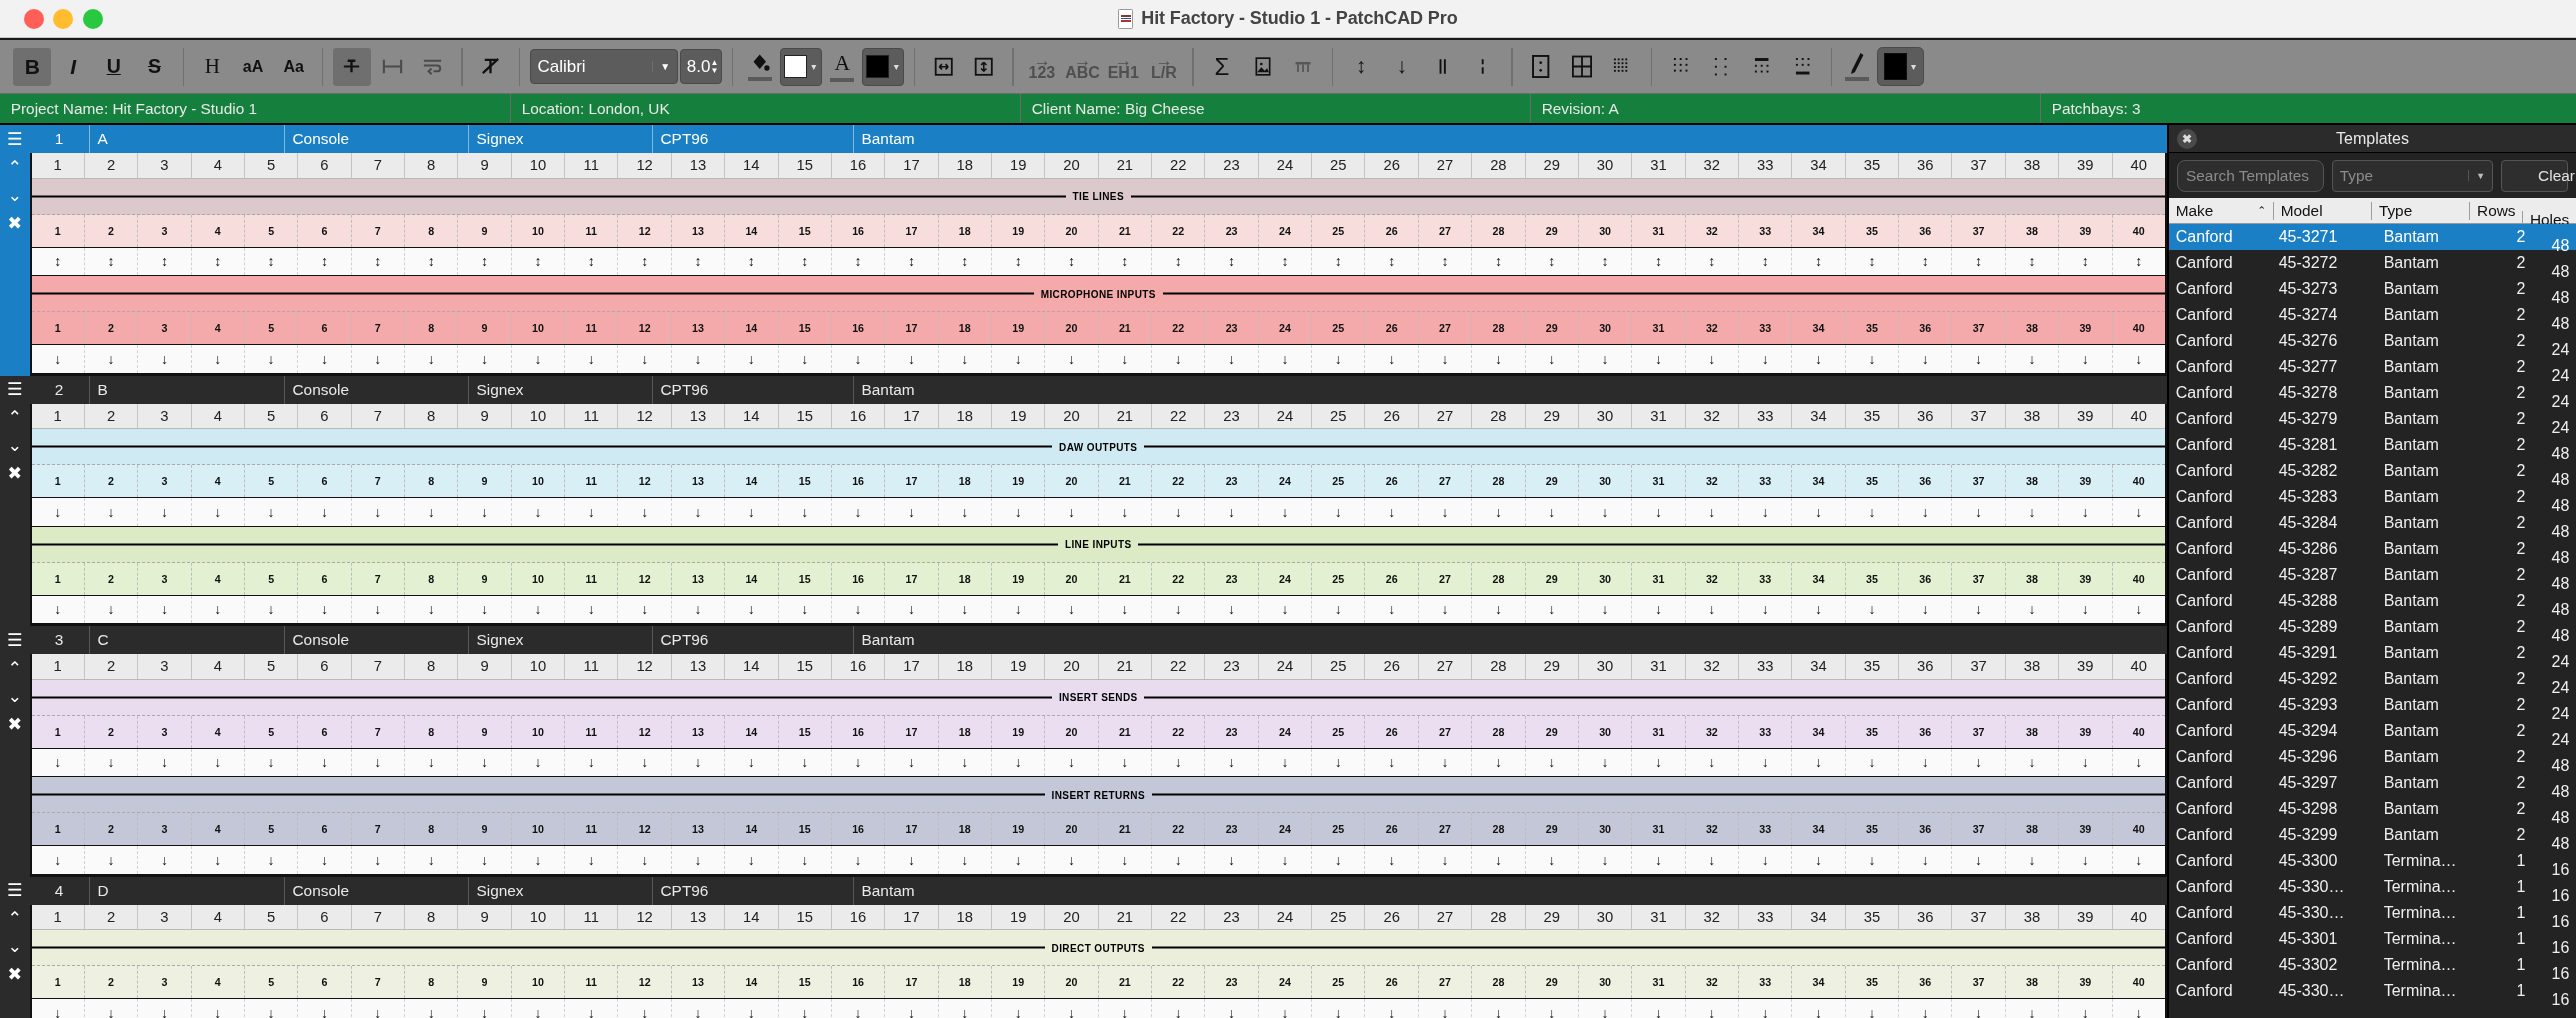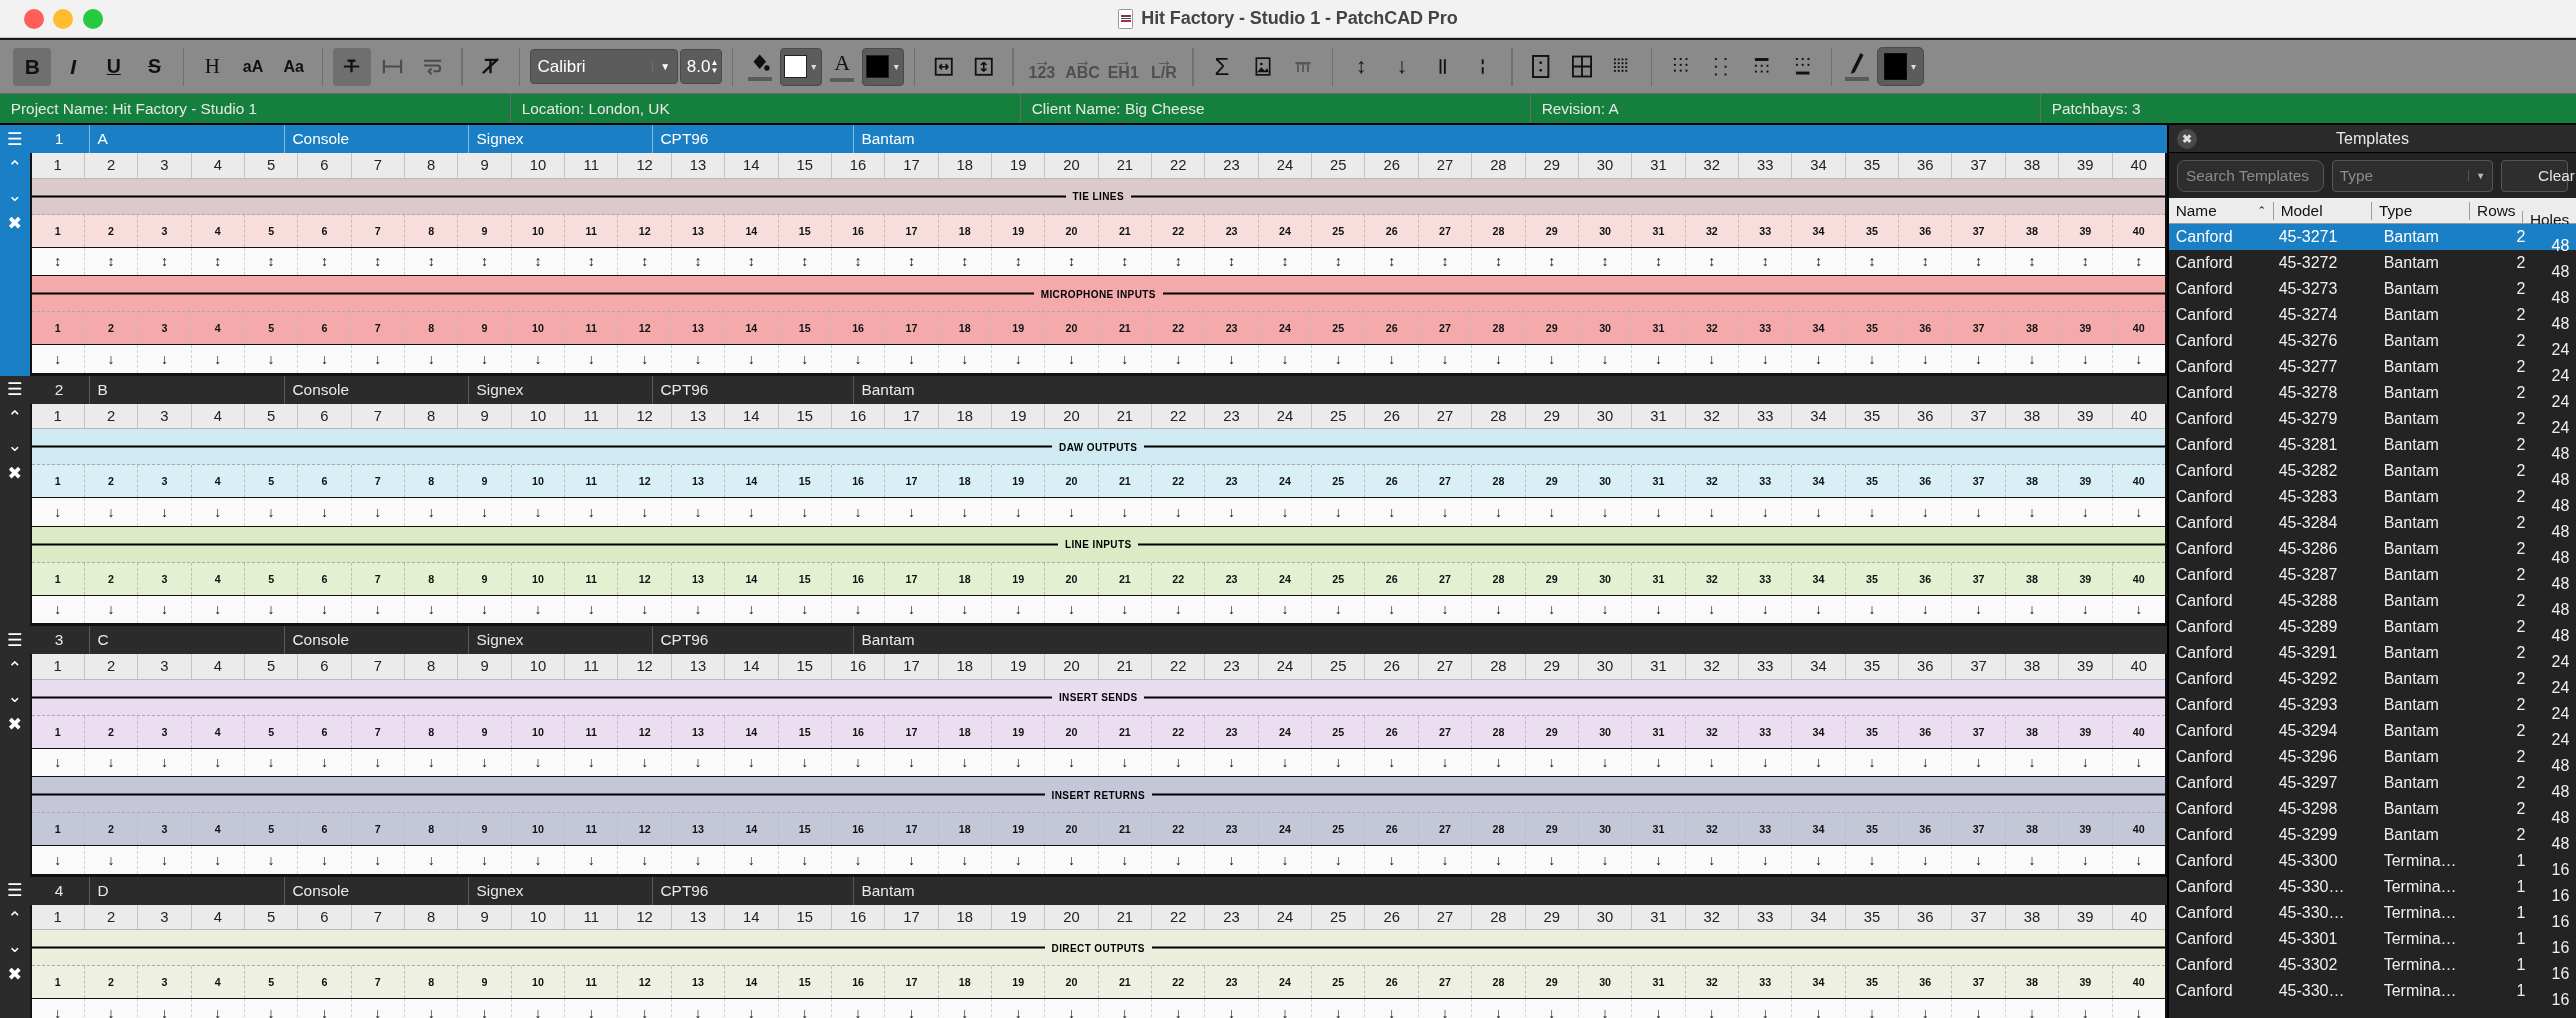--- a/index.html
+++ b/index.html
@@ -1410,21 +1410,21 @@
     <div class="tpl-filters">
       <div class="tpl-search">Search Templates</div>
       <div class="tpl-type">
         <span>Type</span>
         <span class="cv">▼</span>
       </div>
       <div class="tpl-clear">Clear</div>
     </div>
     <div class="tpl-head">
       <div class="c-make">
-        <span>Name</span>
+        <span>Make</span>
         <span class="sort-caret">⌃</span>
       </div>
       <div class="c-model">Model</div>
       <div class="c-type">Type</div>
       <div class="c-rows">Rows</div>
       <div class="c-holes">Holes</div>
     </div>
     <div class="tpl-rows" id="tplRows">
         <div class="trow sel">
           <div class="c-make">Canford</div>

